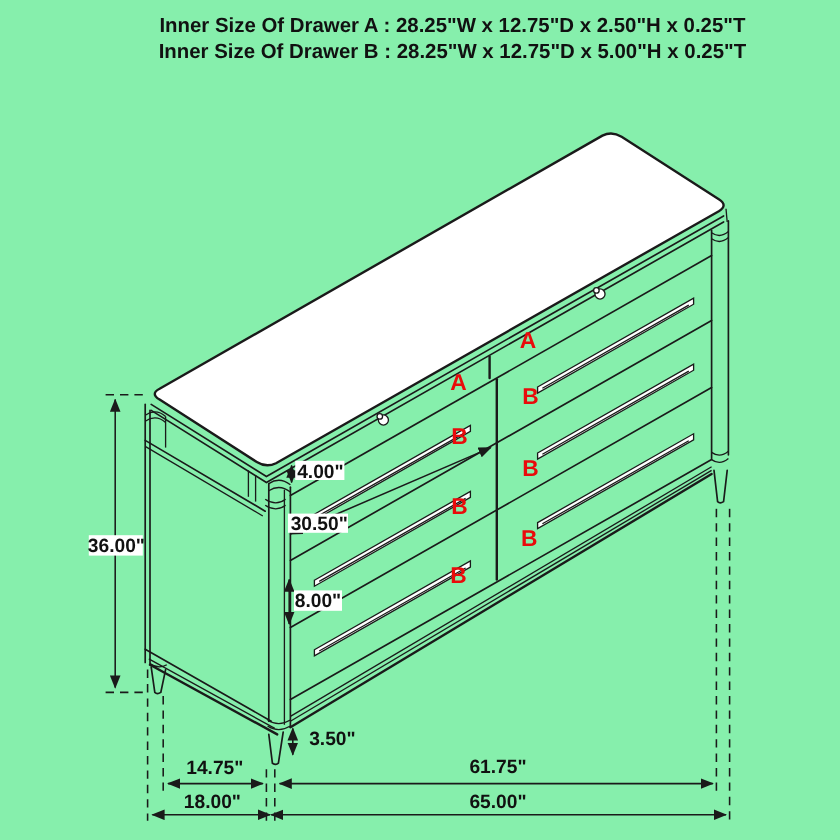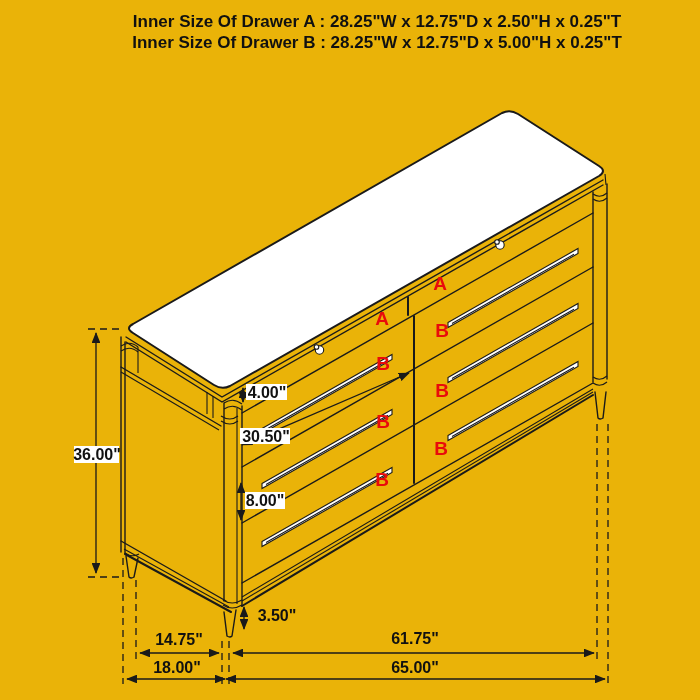--- a/index.html
+++ b/index.html
@@ -1,16 +1,16 @@
 <!DOCTYPE html>
 <html><head>
 <meta charset="utf-8">
 <style>
   html,body{margin:0;padding:0;background:#fff;}
-  .page{position:relative;width:700px;height:700px;background:#eab308;overflow:hidden;
+  .page{position:relative;width:700px;height:700px;background:#86efac;overflow:hidden;
         font-family:"Liberation Sans",sans-serif;}
   svg text{font-family:"Liberation Sans",sans-serif;}
   .title-text{font-size:17px;font-weight:bold;fill:#111;}
   .dim-text{font-size:16px;font-weight:bold;fill:#111;}
   .red-text{font-size:19px;font-weight:bold;}
   .ln{stroke:#1a1a1a;stroke-width:1.4;fill:none;stroke-linecap:round;}
   .ln2{stroke:#1a1a1a;stroke-width:2;fill:none;stroke-linejoin:round;stroke-linecap:round;}
   .thin{stroke:#1a1a1a;stroke-width:1.1;fill:none;}
   .dash{stroke:#1a1a1a;stroke-width:1.3;fill:none;stroke-dasharray:7 5;}
   .dim{stroke:#1a1a1a;stroke-width:1.3;fill:none;}

